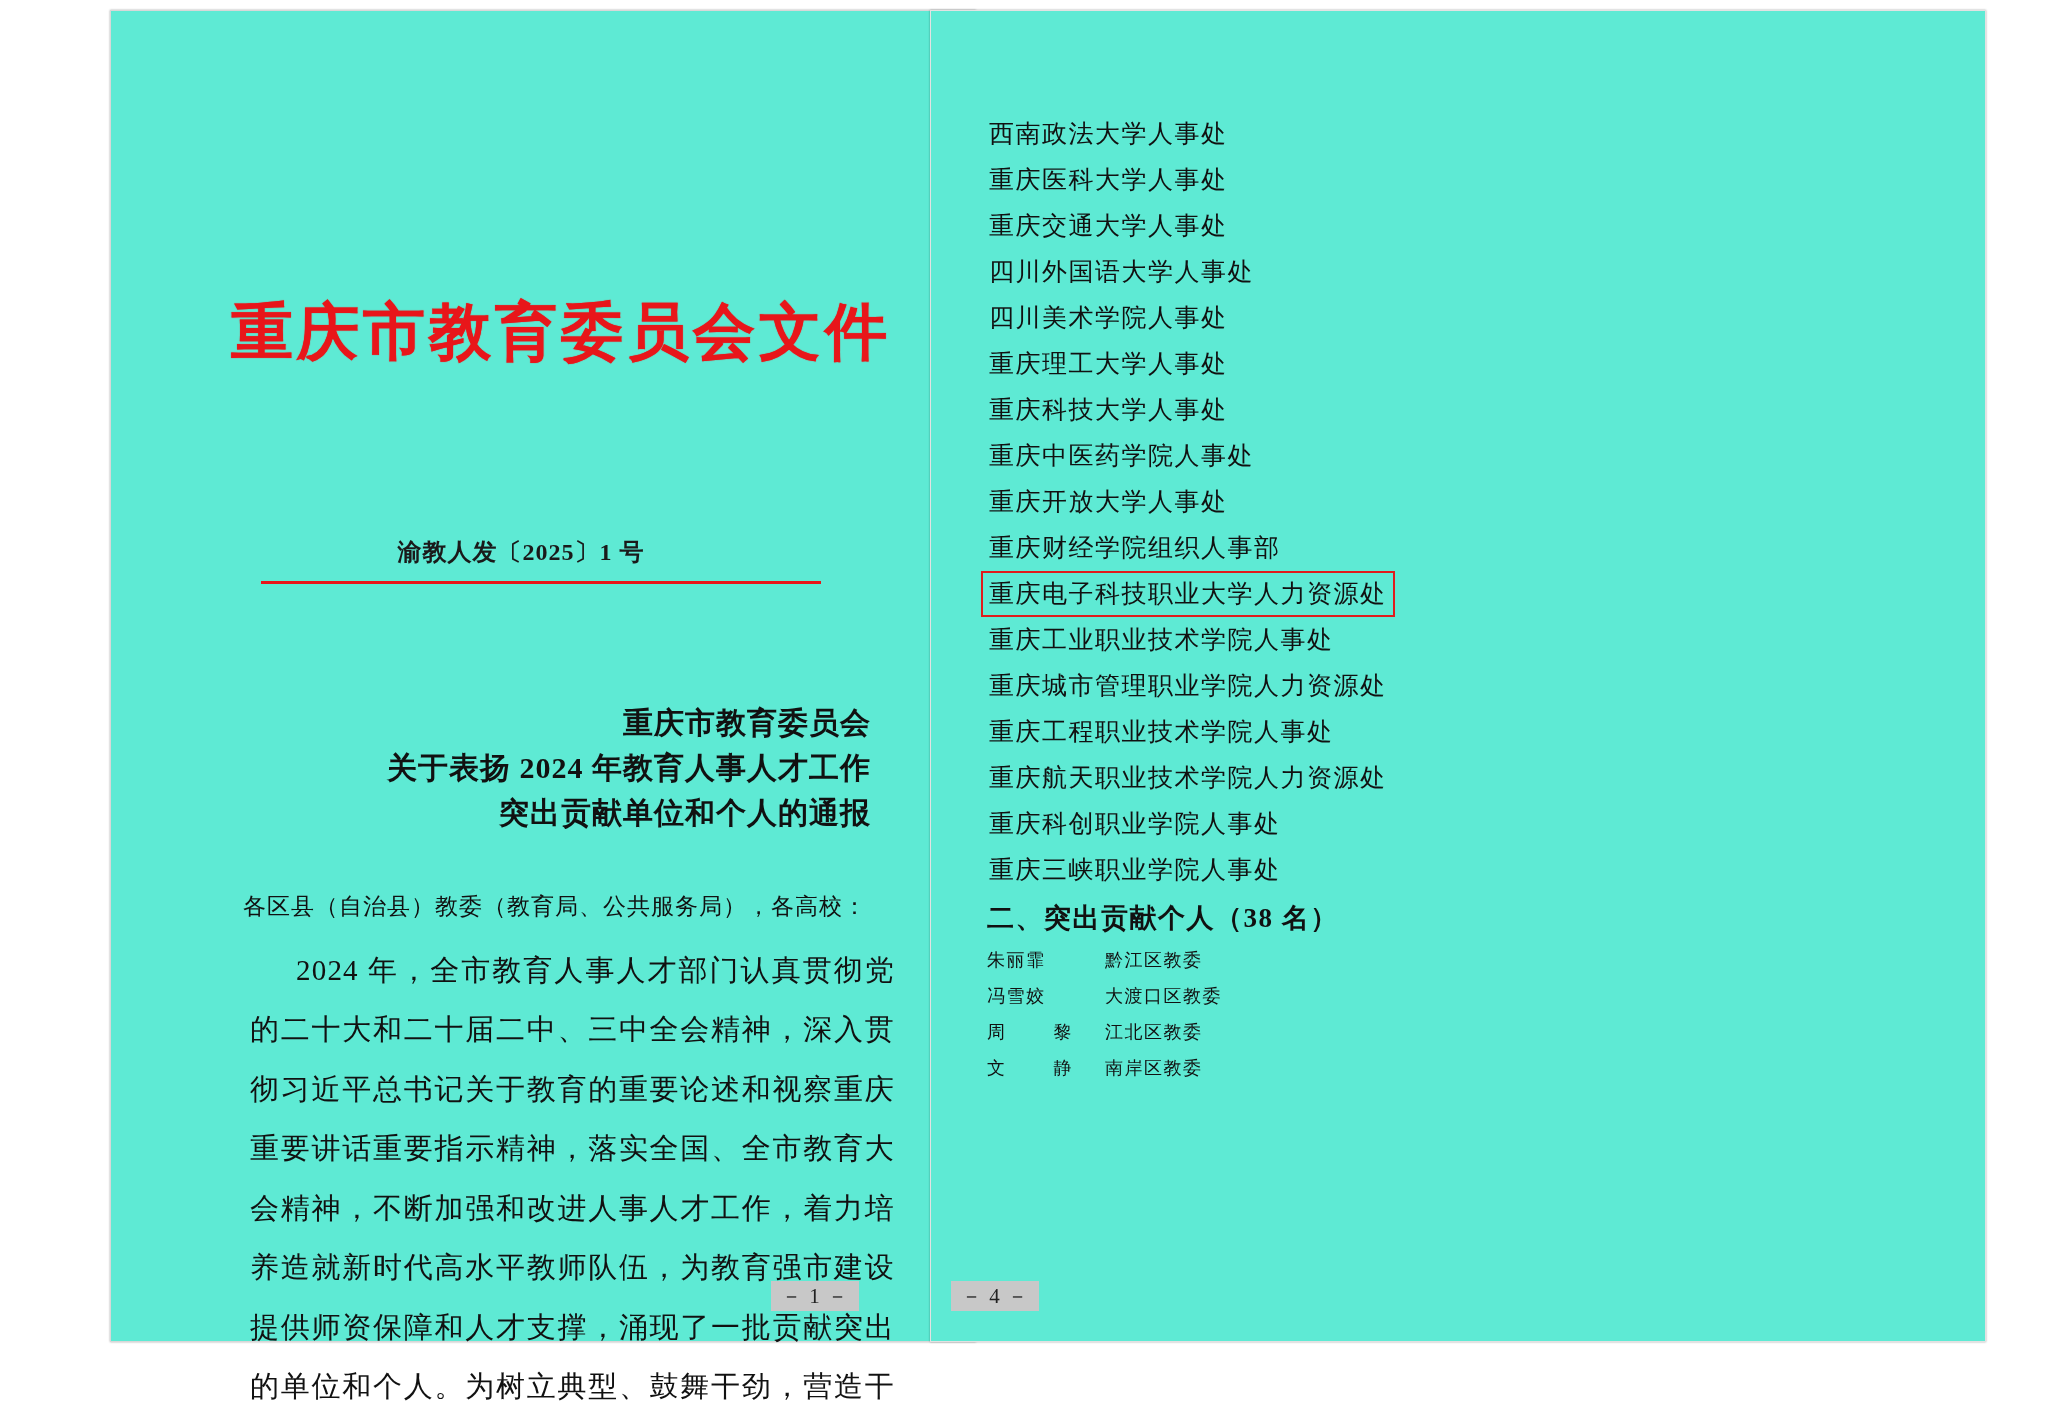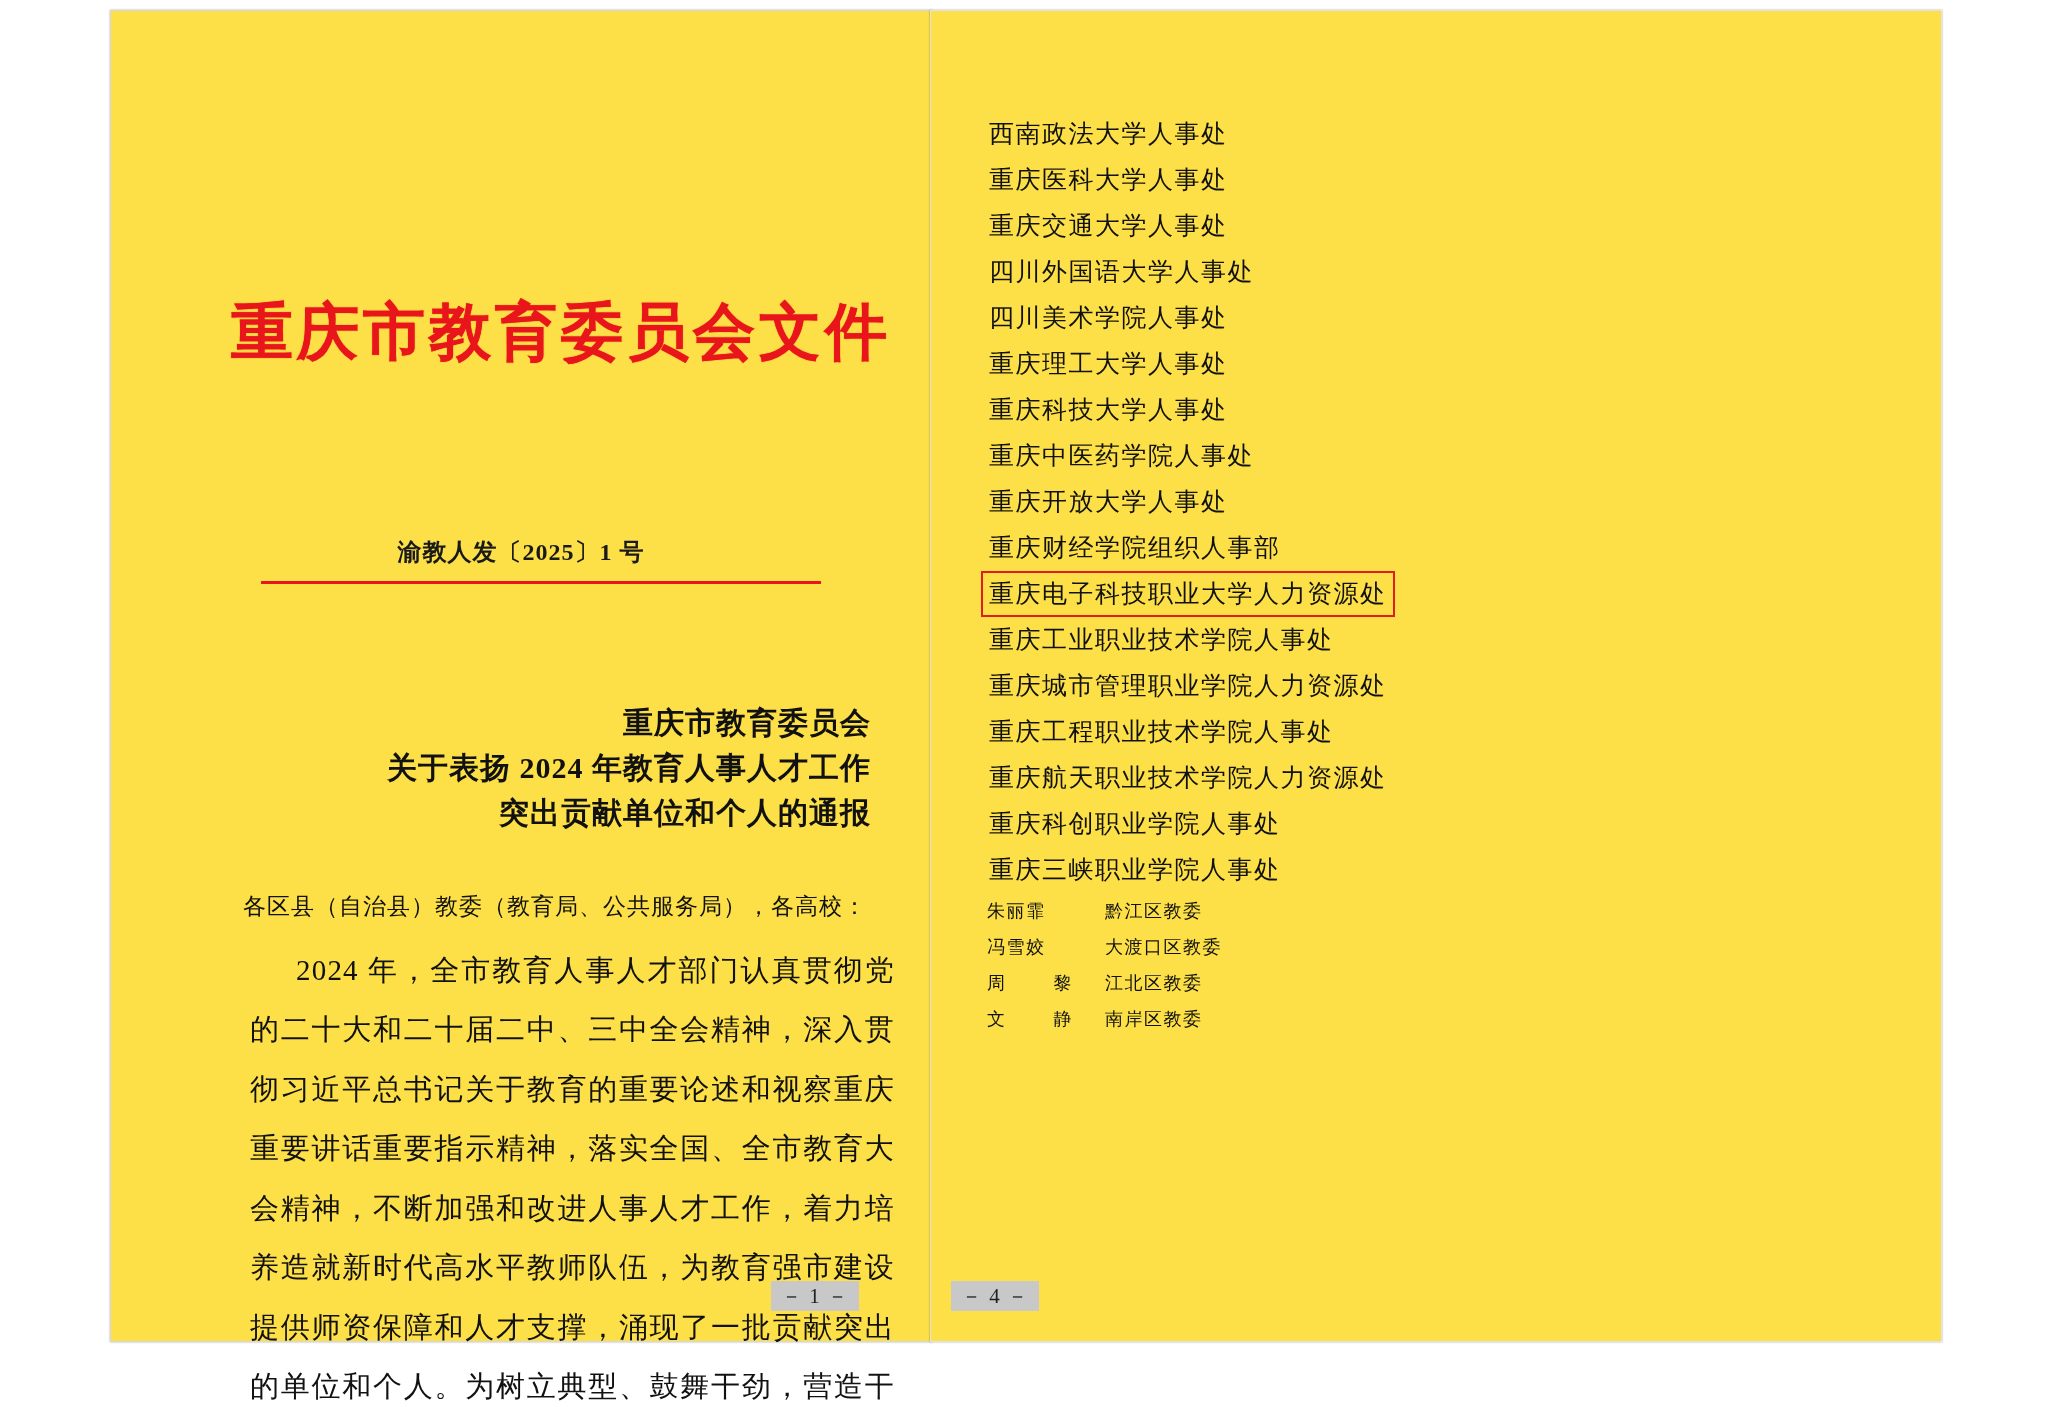--- a/index.html
+++ b/index.html
@@ -11,22 +11,23 @@
     width: 2048px;
     height: 1407px;
     position: relative;
     font-family: "Liberation Serif", "DejaVu Serif", serif;
     overflow: hidden;
   }
 
   
   .sheet {
     position: absolute;
-    background: #fde047;
+    background: #5eead4;
     box-shadow: 0 0 2px rgba(0,0,0,0.35);
+    padding-left: 44px;
   }
   #page-left {
     left: 110px;
     top: 10px;
     width: 820px;
     height: 1330px;
     border: 1px solid #d8d8d8;
   }
   #page-right {
     left: 930px;
@@ -207,20 +208,21 @@
       <div class="unit-item">重庆中医药学院人事处</div>
       <div class="unit-item">重庆开放大学人事处</div>
       <div class="unit-item">重庆财经学院组织人事部</div>
       <div class="unit-item highlight">重庆电子科技职业大学人力资源处</div>
       <div class="unit-item">重庆工业职业技术学院人事处</div>
       <div class="unit-item">重庆城市管理职业学院人力资源处</div>
       <div class="unit-item">重庆工程职业技术学院人事处</div>
       <div class="unit-item">重庆航天职业技术学院人力资源处</div>
       <div class="unit-item">重庆科创职业学院人事处</div>
       <div class="unit-item">重庆三峡职业学院人事处</div>
+      <div class="section-heading">二、突出贡献个人（38 名）</div>
       <div class="person-row"><span class="person-name">朱丽霏</span><span class="person-org">黔江区教委</span></div>
       <div class="person-row"><span class="person-name">冯雪姣</span><span class="person-org">大渡口区教委</span></div>
       <div class="person-row"><span class="person-name spaced">周  黎</span><span class="person-org">江北区教委</span></div>
       <div class="person-row"><span class="person-name spaced">文  静</span><span class="person-org">南岸区教委</span></div>
     </div>
 
   <div class="page-num" id="page-num-right">－ 4 －</div>
 </div>
 
 </body></html>

